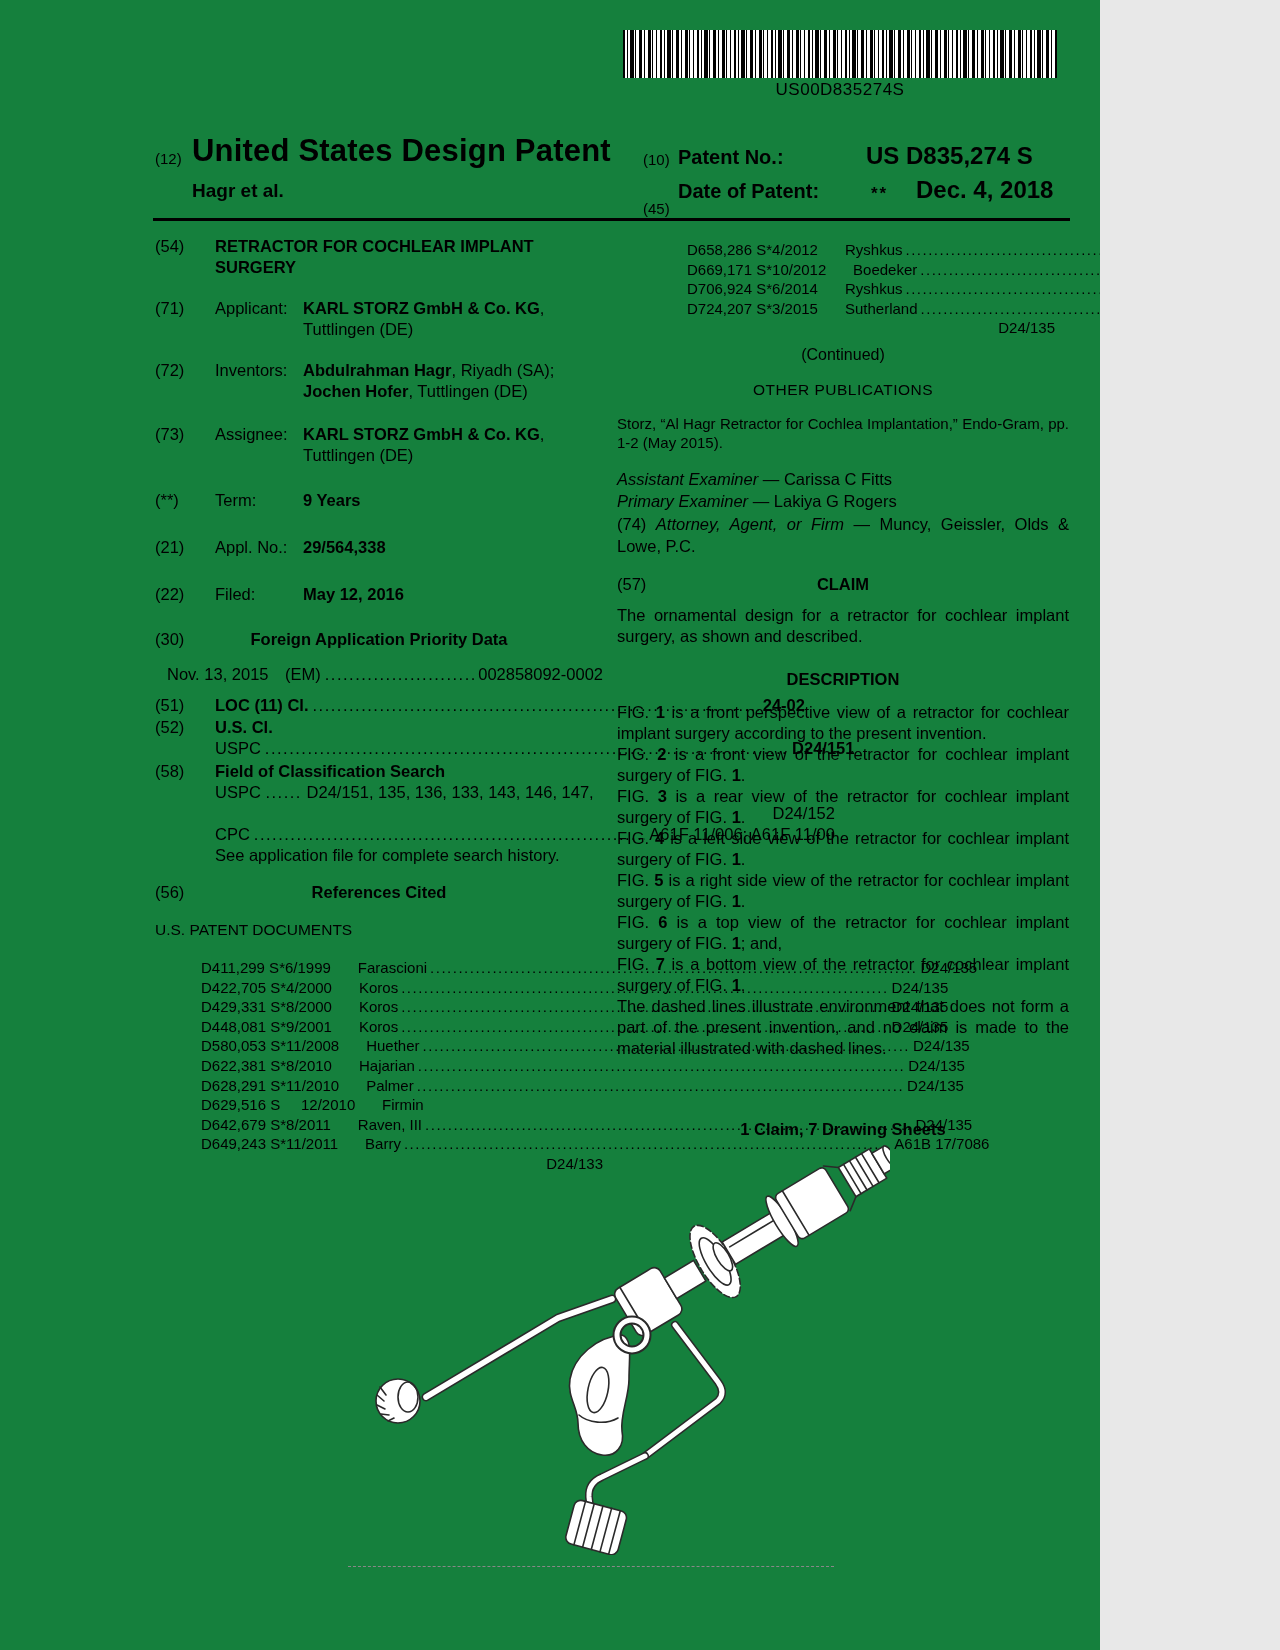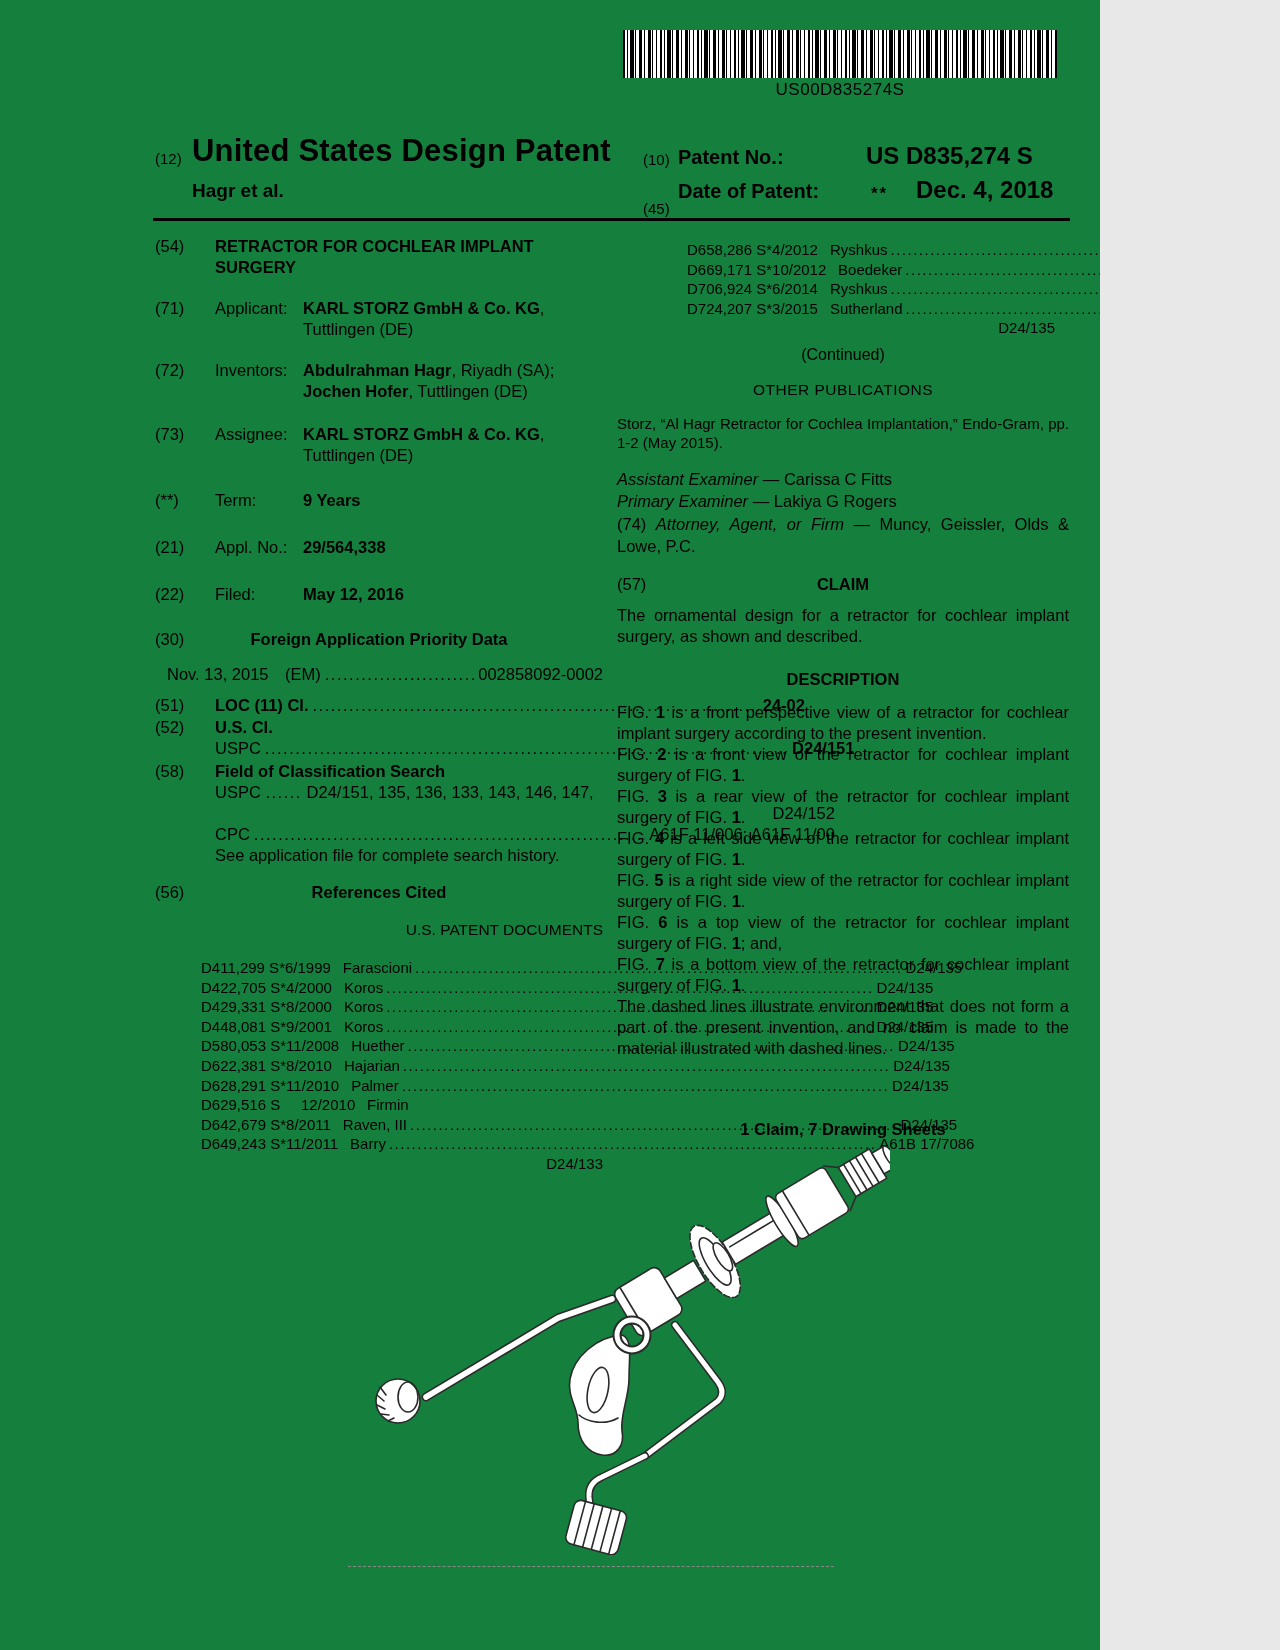--- a/index.html
+++ b/index.html
@@ -32,34 +32,34 @@
   .rule{position:absolute;left:153px;top:218px;width:917px;height:2.5px;background:#000;}
 
   
   .col-left{position:absolute;left:155px;top:236px;width:448px;font-size:16.5px;line-height:21px;}
   .col-right{position:absolute;left:617px;top:240px;width:452px;font-size:16.5px;line-height:21px;}
 
   .item{display:grid;grid-template-columns:60px 88px 1fr;}
   .item.nolabel{grid-template-columns:60px 1fr;}
   .headrow{position:relative;text-align:center;}
   .headrow .tag{position:absolute;left:0;top:0;text-align:left;}
-  .subhead{text-align:right;margin-top:7px;}
+  .subhead{text-align:left;margin-top:7px;}
   .flexline{display:flex;align-items:baseline;}
   .leaderflex{flex:1;overflow:hidden;white-space:nowrap;letter-spacing:1.5px;margin:0 4px;min-width:10px;}
   .rightline{text-align:right;}
   .pad-val{padding-left:12px;}
 
   
   .refs{font-size:15px;line-height:19.6px;}
   .refs-left{margin-left:46px;margin-top:0;}
   .refs-right{margin-left:70px;margin-right:14px;}
   .refrow{display:flex;}
   .rn{width:84px;white-space:nowrap;}
   .rs{width:16px;}
-  .rd{width:54px;text-align:right;margin-right:12px;white-space:nowrap;}
+  .rd{width:54px;text-align:right;margin-right:27px;white-space:nowrap;}
   .rrest{flex:1;display:flex;align-items:baseline;}
   .rname{white-space:nowrap;}
   .leader{flex:1;overflow:hidden;white-space:nowrap;letter-spacing:1.5px;margin:0 3px;min-width:6px;}
   .rcls{white-space:nowrap;}
   .cls2{text-align:right;}
 
   .continued{text-align:center;margin-top:6px;font-size:16px;}
   .pub-head{text-align:center;margin-top:14px;font-size:15.5px;letter-spacing:.5px;}
   .pub-text{margin-top:14px;font-size:15px;line-height:19px;text-align:justify;}
   .examiners{margin-top:16px;}

